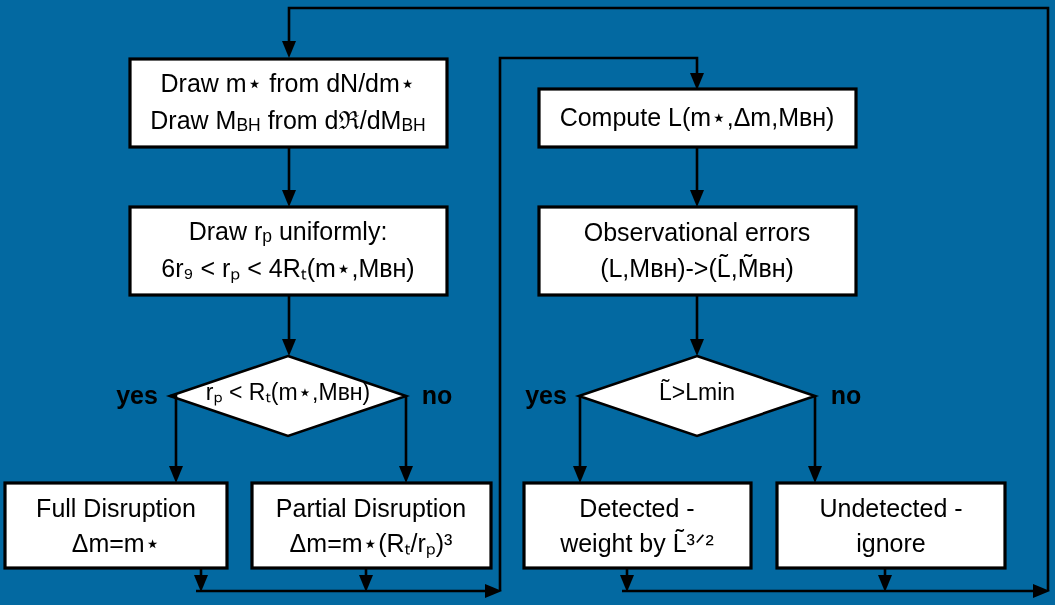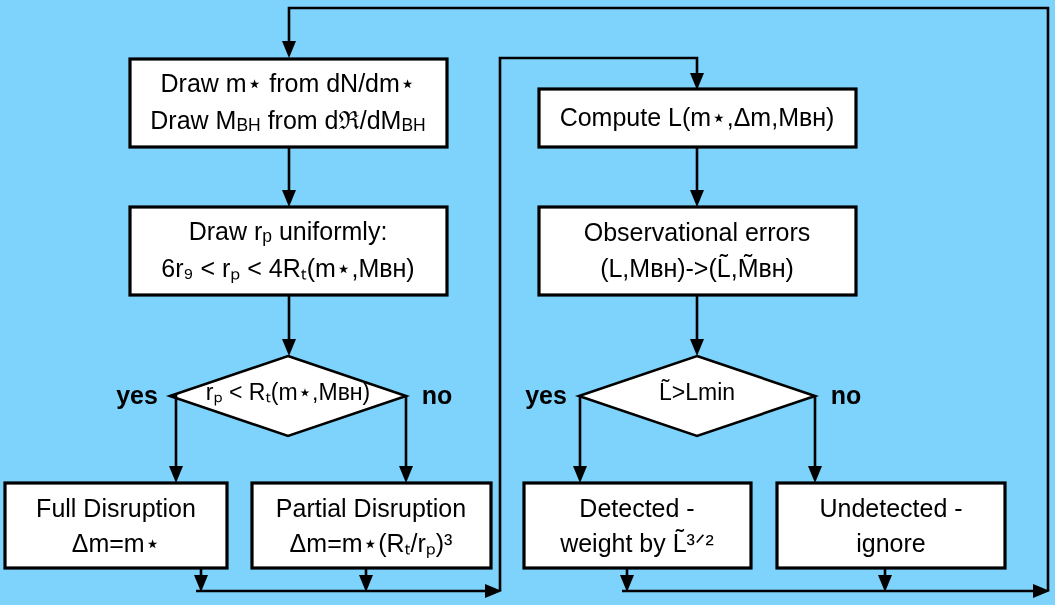--- a/index.html
+++ b/index.html
@@ -7,21 +7,21 @@
     padding: 0;
     background: #ffffff;
   }
   body {
     font-family: "Liberation Sans", sans-serif;
   }
   #chart-root {
     position: relative;
     width: 1055px;
     height: 605px;
-    background: #7dd3fc;
+    background: #0369a1;
     overflow: hidden;
   }
   svg#flow {
     position: absolute;
     top: 0;
     left: 0;
     width: 1055px;
     height: 605px;
     display: block;
   }

